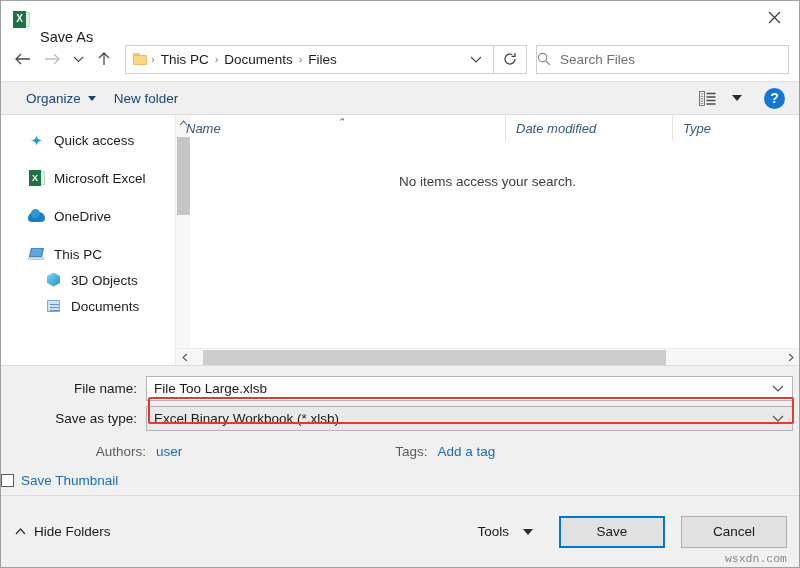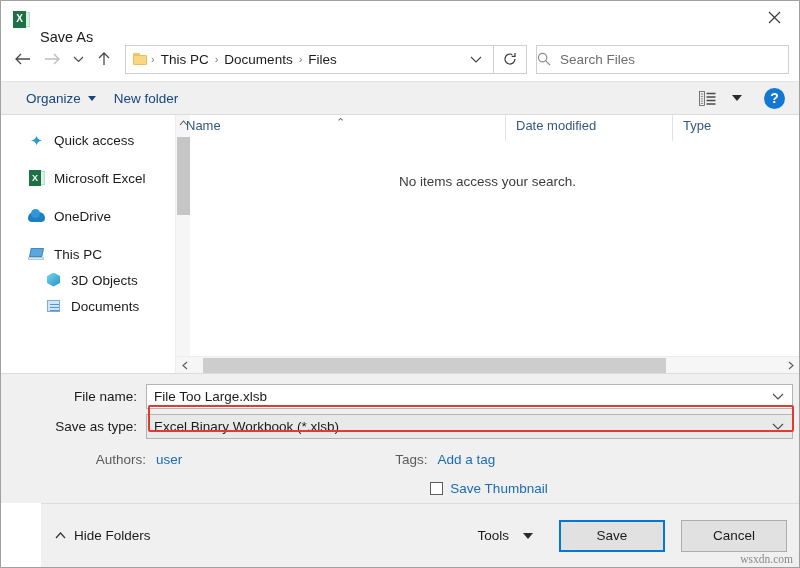--- a/index.html
+++ b/index.html
@@ -316,24 +316,25 @@
     align-items: flex-end;
     flex-shrink: 0;
     position: relative;
   }
   .col {
     font-size: 13px;
     color: #34597d;
     padding: 0 0 5px 10px;
     height: 26px;
     display: flex;
-    align-items: center;
+    align-items: flex-end;
     border-right: 1px solid #e3e3e3;
     cursor: pointer;
     position: relative;
+    font-style: italic;
   }
   .col.name { width: 330px; }
   .col.date { width: 167px; }
   .col.type { flex: 1; border-right: none; }
   .sort-ind {
     position: absolute;
     left: 160px; top: 1px;
     color: #6b6b6b;
     font-size: 11px;
   }
@@ -423,48 +424,45 @@
     font-size: 13.5px;
   }
   .meta-value { color: #1b6bb5; margin-left: 10px; cursor: pointer; }
   .authors-label { width: 145px; text-align: right; padding-right: 0; color:#5b5b5b; flex-shrink:0;}
   .tags-label { margin-left: 213px; color: #5b5b5b; }
 
   .thumb-row {
     display: flex;
     align-items: center;
     height: 30px;
-    padding-left: 178px;
-    justify-content: center;
   }
   .cbx {
     width: 13px; height: 13px;
     border: 1px solid #5d5d5d;
     background: #ffffff;
     cursor: pointer;
     flex-shrink: 0;
   }
   .cbx-label {
     margin-left: 7px;
     font-size: 13.5px;
     color: #1b6bb5;
     cursor: pointer;
   }
 
   
   .footer {
     background: #f0f0f0;
     border-top: 1px solid #dcdcdc;
-    height: 64px;
+    height: 72px;
     display: flex;
     align-items: center;
     padding: 0 12px 0 14px;
     flex-shrink: 0;
     position: relative;
-    margin-left: 40px;
   }
   .hide-folders {
     display: flex; align-items: center; gap: 8px;
     font-size: 13.5px; color: #1b1b1b;
     cursor: pointer;
   }
   .hide-folders .cv { color: #333; display:flex; }
   .tools-btn {
     margin-left: auto;
     display: flex; align-items: center; gap: 14px;
@@ -486,24 +484,24 @@
     display: flex; align-items: center; justify-content: center;
     cursor: pointer;
     margin-left: 16px;
   }
   .btn.primary {
     background: #e1e1e1;
     border: 2px solid #0078d7;
   }
   .watermark {
     position: absolute;
-    right: 6px; bottom: 2px;
+    right: 12px; bottom: 2px;
     font-size: 11.5px;
     color: #8a8a8a;
-    font-family: Liberation Serif, serif;
+    font-family: Liberation Mono, monospace;
   }
 </style>
 </head>
 <body>
 
 <div id="dialog">
 
   <div class="titlebar">
     <div class="excel-icon">
       <div class="doc"></div>

